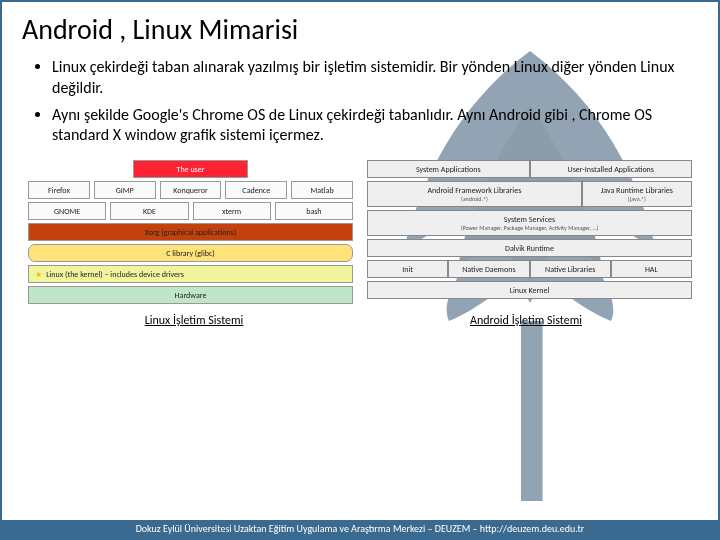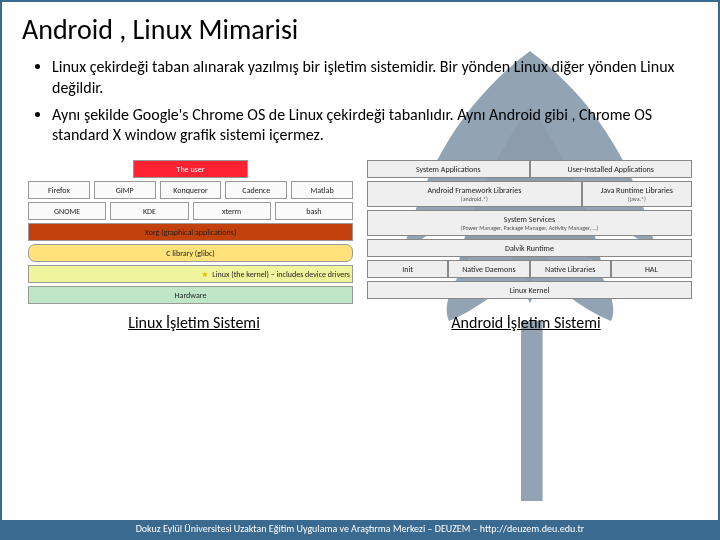--- a/index.html
+++ b/index.html
@@ -17,37 +17,37 @@
     font-size: 28px; text-align: left; padding: 10px 16px 6px 20px;
     color: #000; font-weight: 400;
   }
   .bullets { padding: 4px 34px 8px 34px; font-size: 16px; line-height: 1.3; }
   .bullets li { list-style: disc; margin: 0 0 6px 16px; color: #000; }
   .diagrams { display: flex; justify-content: space-around; padding: 0 26px; gap: 14px; }
   .diagram { flex: 1; }
   .diag-linux, .diag-android { font-size: 8px; text-align: center; color: #222; }
   .linux-stack .row { display: flex; gap: 4px; margin-bottom: 3px; }
   .linux-stack .cell {
-    border: 1px solid #999; background: #fafafa; padding: 3px 2px; flex: 1;
+    border: 1px solid #999; background: #fafafa; padding: 3px 12px; flex: 1;
     white-space: nowrap; overflow: hidden;
   }
   .linux-stack .user   { background: #f23; color:#fff; flex: none; width: 115px; margin: 0 auto; }
   .linux-stack .xorg   { background: #c2410c; }
   .linux-stack .clib   { background: #ffe27a; border-radius: 7px; }
-  .linux-stack .kernel { background: #f0f49c; text-align:right; padding-left:6px; position:relative;}
+  .linux-stack .kernel { background: #f0f49c; text-align:left; padding-left:6px; position:relative;}
   .linux-stack .kernel::before { content:"★"; color:#e6c100; margin-right:4px; }
   .linux-stack .hw     { background: #bfe6c7; }
   .android-stack .row { display: flex; margin-bottom: 3px; }
   .android-stack .cell {
     border: 1px solid #888; background: #efefef; padding: 3px 2px; flex: 1;
     white-space: nowrap; overflow: hidden;
   }
   .android-stack .sub { font-size: 6px; color:#555; display:block; }
   .captions { display:flex; justify-content: space-around; padding: 6px 26px 0 26px; }
-  .caption { flex:1; text-align:center; font-size:16px; text-decoration: underline; }
+  .caption { flex:1; text-align:center; font-size:12px; text-decoration: underline; }
   .footer {
     position:absolute; bottom:0; left:0; width:100%; height:18px;
     background:#3a6a8f; color:#fff; font-size:10px; text-align:center;
     line-height:18px;
   }
 </style>
 </head>
 <body>
 
 <div class="slide">

